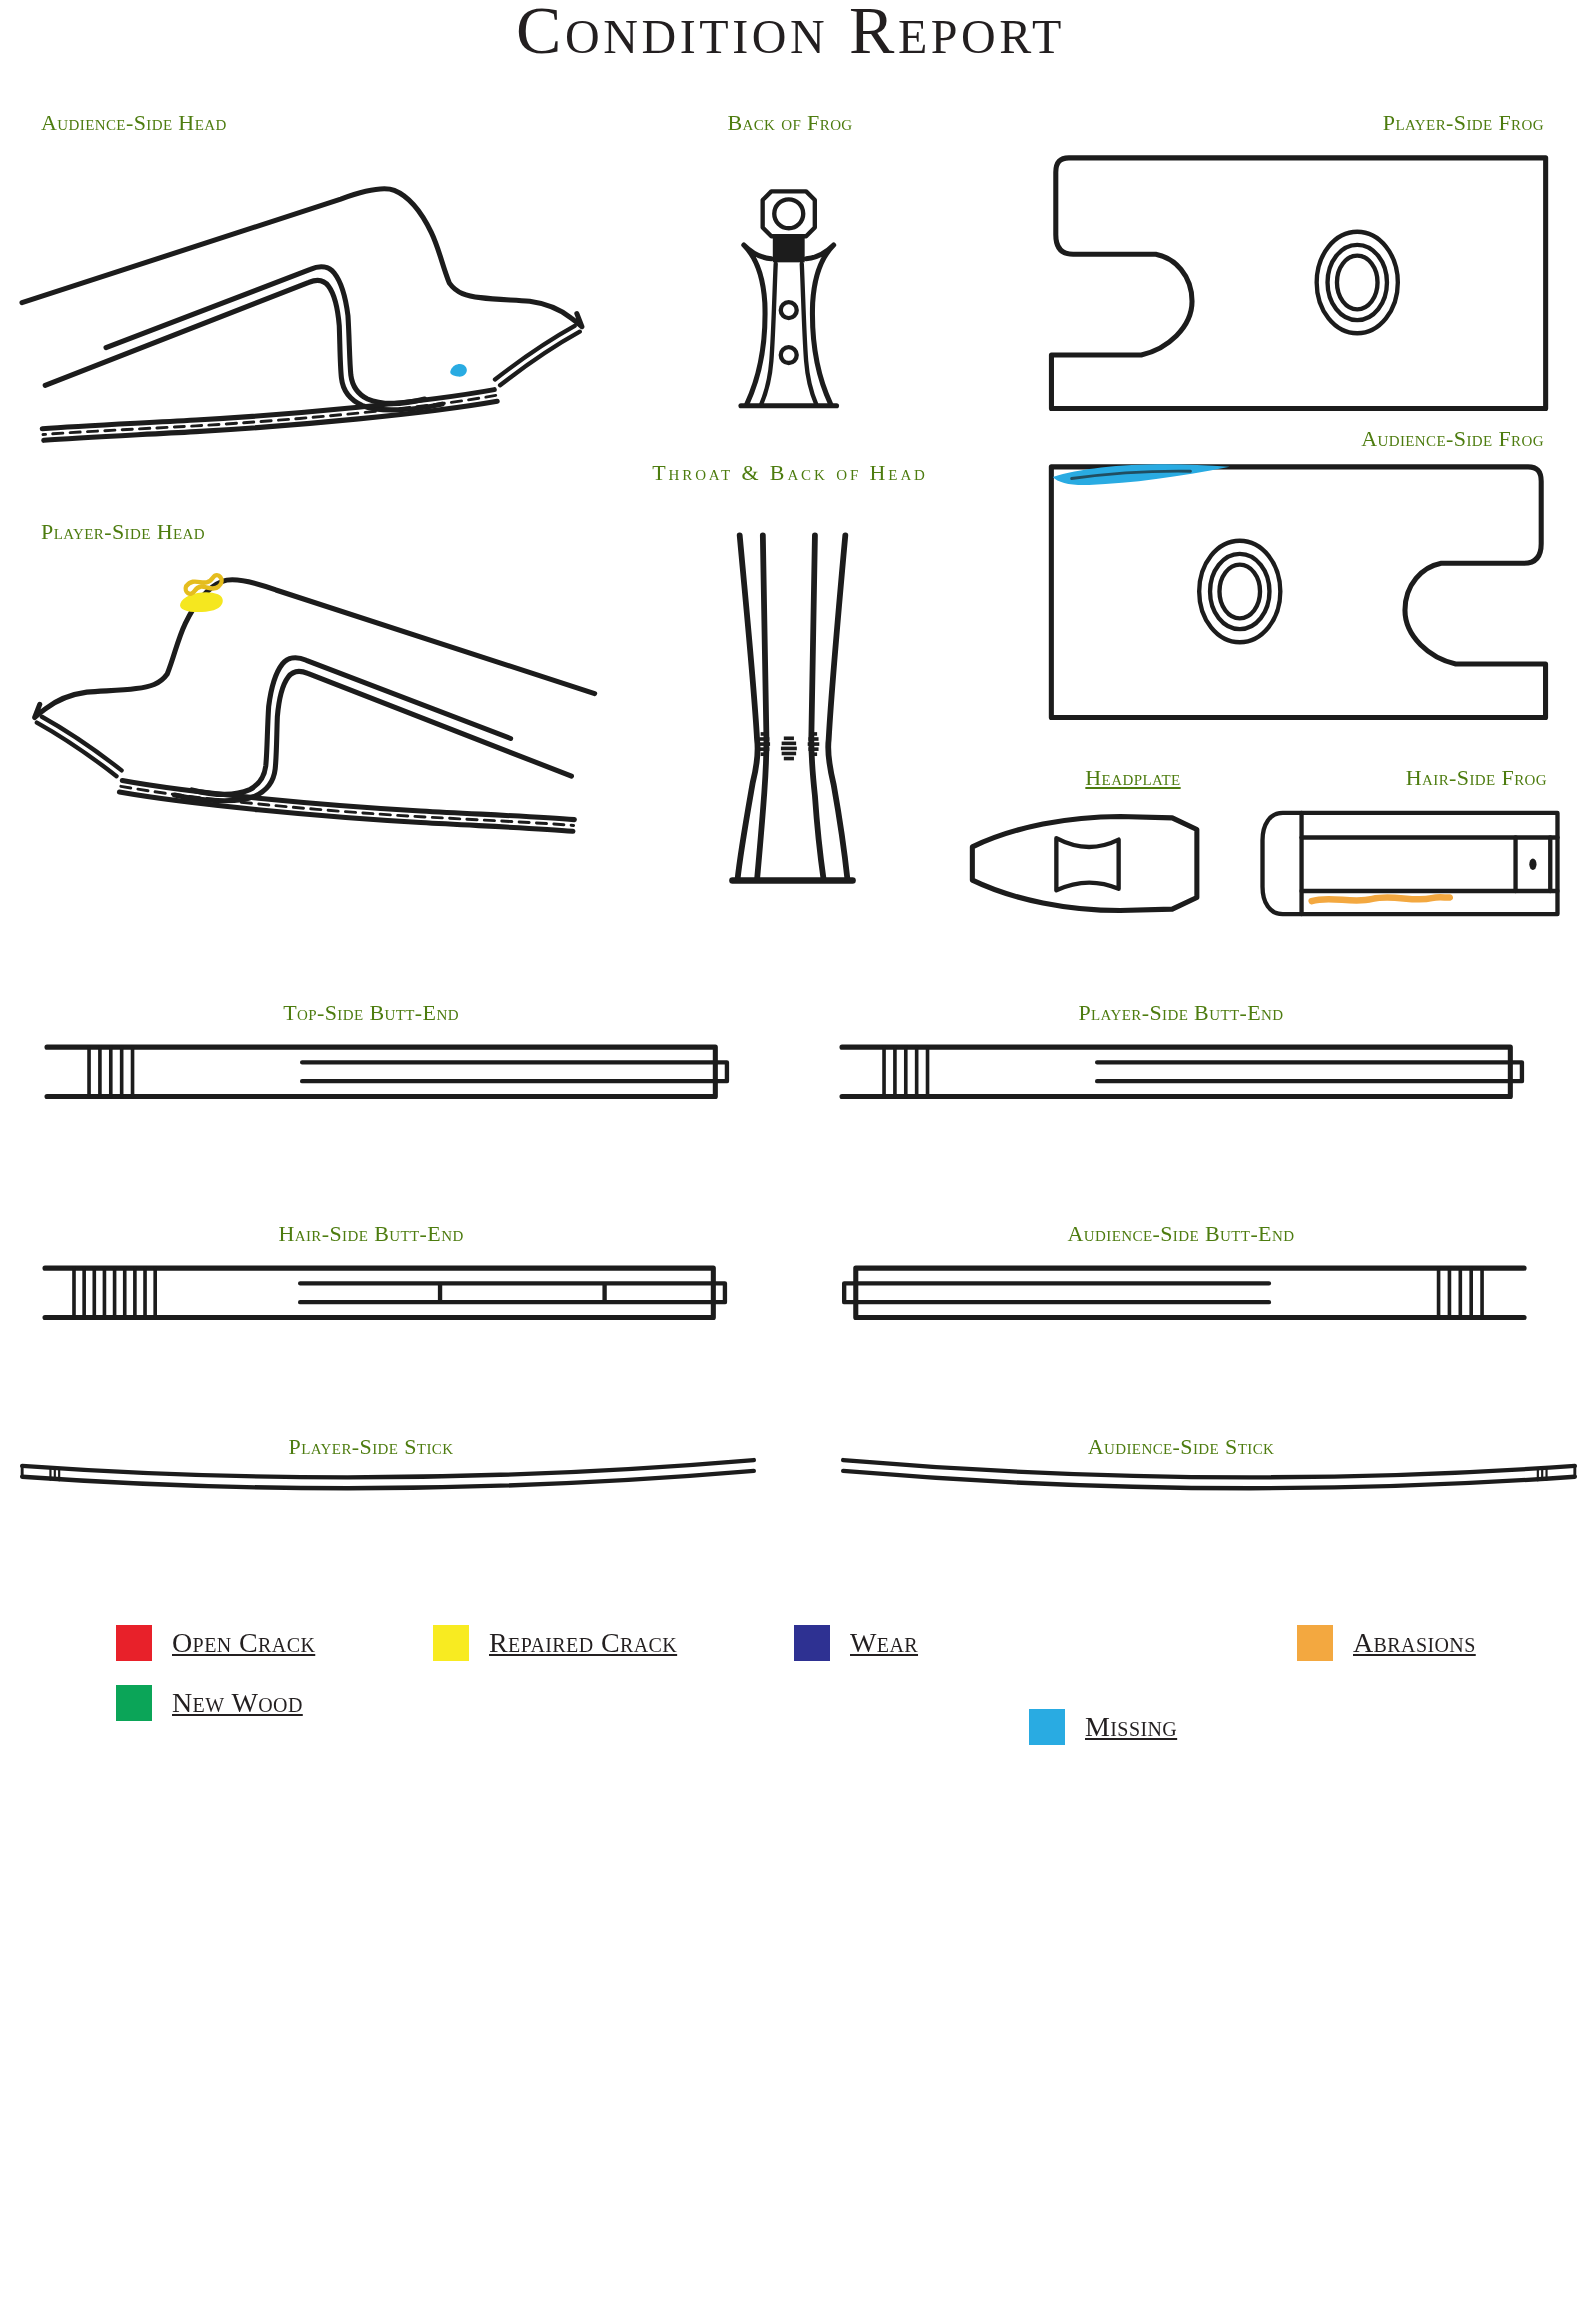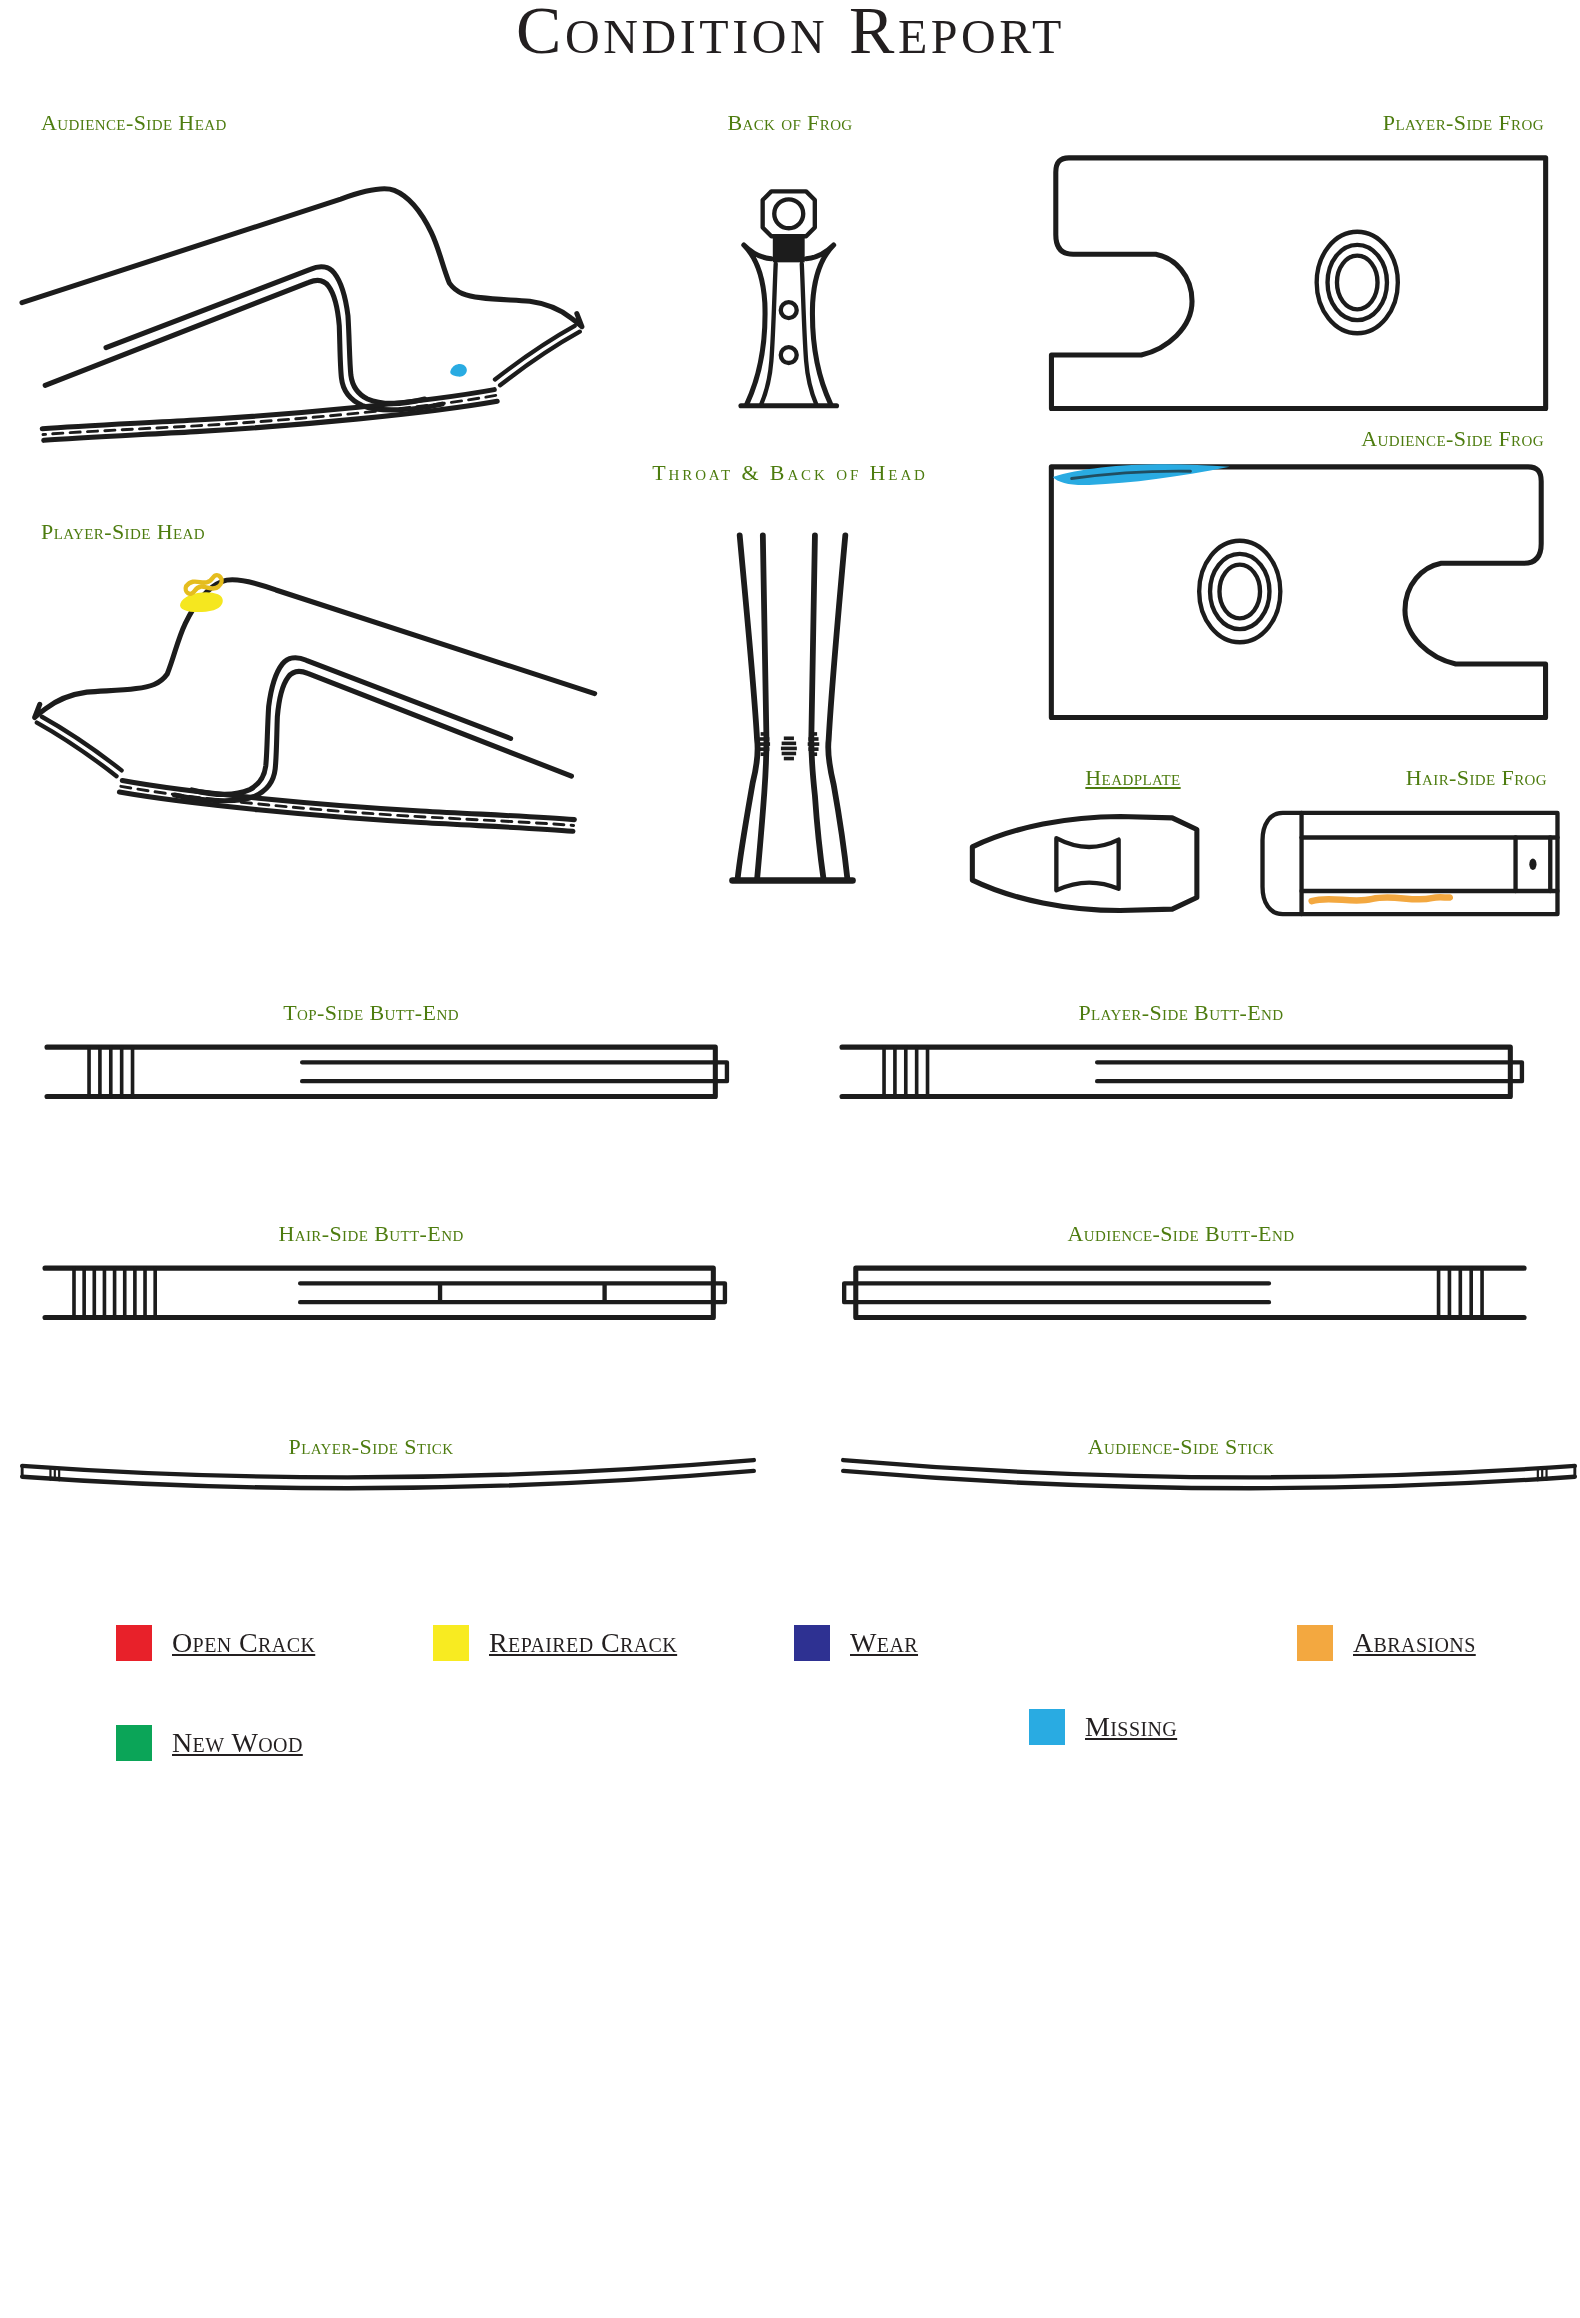--- a/index.html
+++ b/index.html
@@ -233,21 +233,21 @@
     <span class="legend-label">Wear</span>
   </div>
   <div class="legend-item" style="left:1029px;top:1709px;">
     <span class="swatch" style="background-color: rgb(41, 171, 226);"></span>
     <span class="legend-label">Missing</span>
   </div>
   <div class="legend-item" style="left:1297px;top:1625px;">
     <span class="swatch" style="background-color: rgb(243, 168, 64);"></span>
     <span class="legend-label">Abrasions</span>
   </div>
-  <div class="legend-item" style="left:116px;top:1685px;margin-top:40px;">
+  <div class="legend-item" style="left:116px;top:1685px;">
     <span class="swatch" style="background-color: rgb(11, 165, 88);"></span>
     <span class="legend-label">New Wood</span>
   </div>
 
   <div id="comments-box">
     <div id="comments-header">
       <span id="comments-title">Comments</span>
     </div>
     <textarea id="comments-body" value="" style=""></textarea>
   </div>

